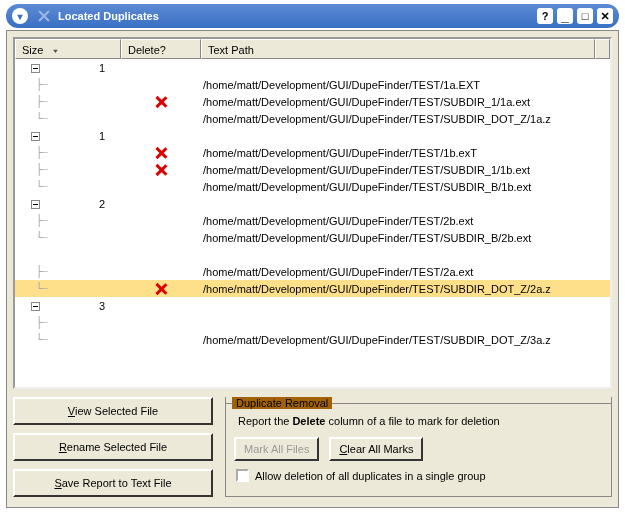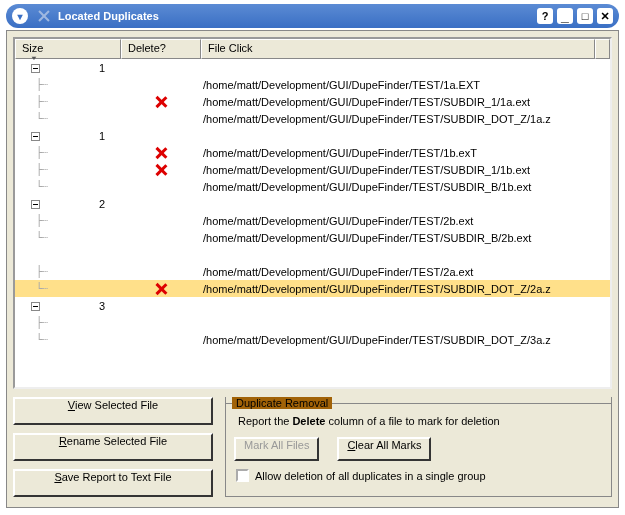--- a/index.html
+++ b/index.html
@@ -68,21 +68,21 @@
   .grid-header {
     display:flex;
     height:20px;
     background:#ece9d8;
   }
   .grid-header .hcell {
     border:1px solid #fff;
     border-right-color:#888;
     border-bottom-color:#888;
     padding:2px 6px;
-    display:flex;align-items:flex-start;flex-direction:column;
+    display:flex;align-items:flex-end;
   }
   .col-size{width:106px;}
   .col-delete{width:80px;}
   .col-path{flex:1;}
   .col-scroll{width:15px;}
   .sort-arrow{
     margin-left:8px;font-size:8px;color:#555;transform:scaleY(0.7);
   }
   .grid-body{
     height:330px;overflow:hidden;background:#fff;
@@ -100,35 +100,35 @@
   .tree-minus::after{content:'';position:absolute;left:1px;right:1px;top:3px;height:1px;background:#000;}
   .tree-line{color:#aaa;font-family:monospace;font-size:11px;letter-spacing:-1px;}
   .redx{position:relative;width:14px;height:14px;}
   .redx::before,.redx::after{content:'';position:absolute;left:6px;top:0;width:2.5px;height:14px;background:#d00;}
   .redx::before{transform:rotate(45deg);}
   .redx::after{transform:rotate(-45deg);}
   .bottom-area{display:flex;margin-top:8px;gap:12px;}
   .left-btns{display:flex;flex-direction:column;gap:8px;width:200px;}
   .btn{
     background:#ece9d8;border:2px outset #fff;border-right-color:#888;border-bottom-color:#888;
-    height:28px;display:flex;align-items:flex-start;justify-content:center;
+    height:28px;display:flex;align-items:center;justify-content:center;
     font-size:11px;cursor:default;
   }
   .btn .ul{text-decoration:underline;}
   .groupbox{
     flex:1;border:1px solid #888;border-top:none;position:relative;padding:10px 8px 6px 8px;
   }
   .groupbox::before{
     content:'';position:absolute;left:0;right:0;top:6px;height:1px;background:#888;
   }
   .groupbox .legend{
     position:absolute;top:0;left:6px;background:#a16207;padding:0 4px;font-size:11px;z-index:1;
   }
   .groupbox .instr{margin:8px 0 10px 4px;}
-  .btnrow{display:flex;gap:18px;margin-bottom:8px;}
+  .btnrow{display:flex;gap:10px;margin-bottom:8px;}
   .btnrow .btn{height:24px;flex:0 0 auto;padding:0 8px;}
   .btn.disabled{color:#999;}
   .btn.danger{color:#c00;font-weight:bold;}
   .chkrow{display:flex;align-items:center;gap:6px;margin-left:2px;}
   .chk{width:13px;height:13px;border:2px inset #fff;background:#fff;}
 </style>
 </head>
 <body>
 
 <div class="titlebar">
@@ -147,21 +147,21 @@
   <div class="grid-wrap">
     <div class="grid-header">
       <div class="hcell col-size">
         <span>Size</span>
         <span class="sort-arrow">▼</span>
       </div>
       <div class="hcell col-delete">
         <span>Delete?</span>
       </div>
       <div class="hcell col-path">
-        <span>File Click</span>
+        <span>Text Path</span>
       </div>
       <div class="hcell col-scroll"></div>
     </div>
     <div class="grid-body" id="grid-body">
         <div class="row group">
           <div class="c-size"><span class="tree-minus"></span> <span style="display:inline-block;width:60px;text-align:right;">1</span></div>
           <div class="c-del"></div>
           <div class="c-path"></div>
         </div>
         <div class="row">

